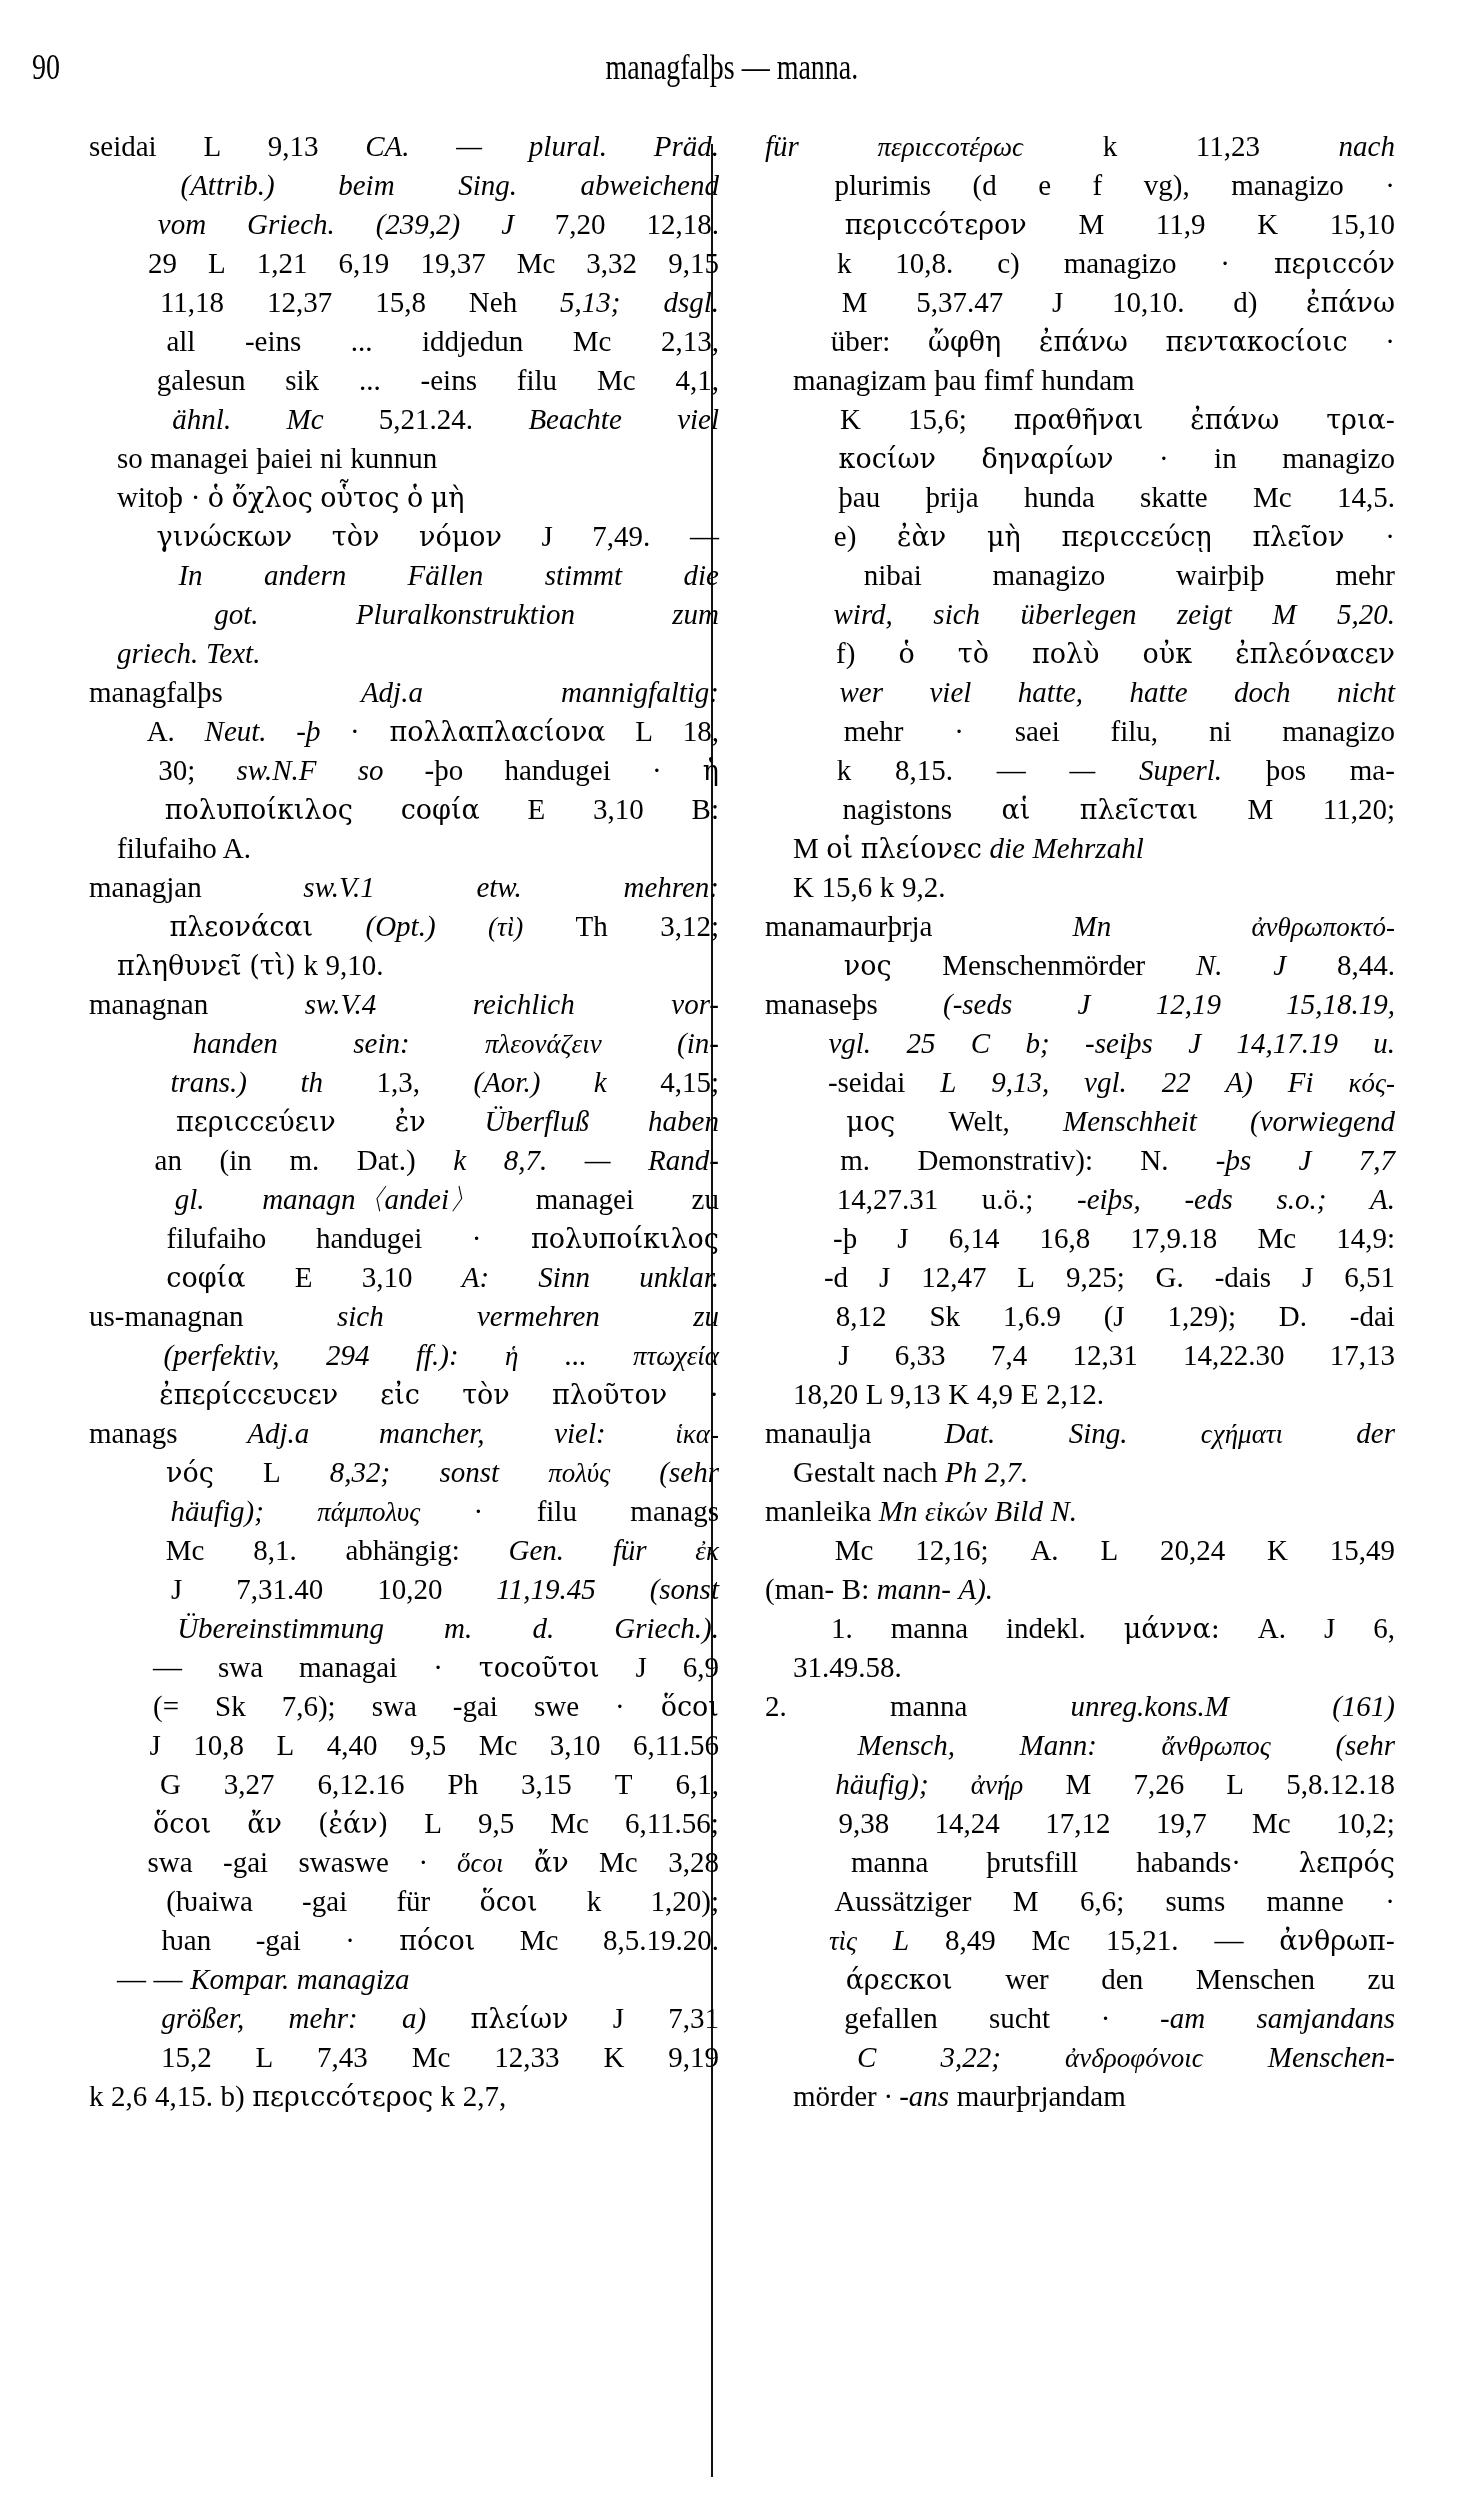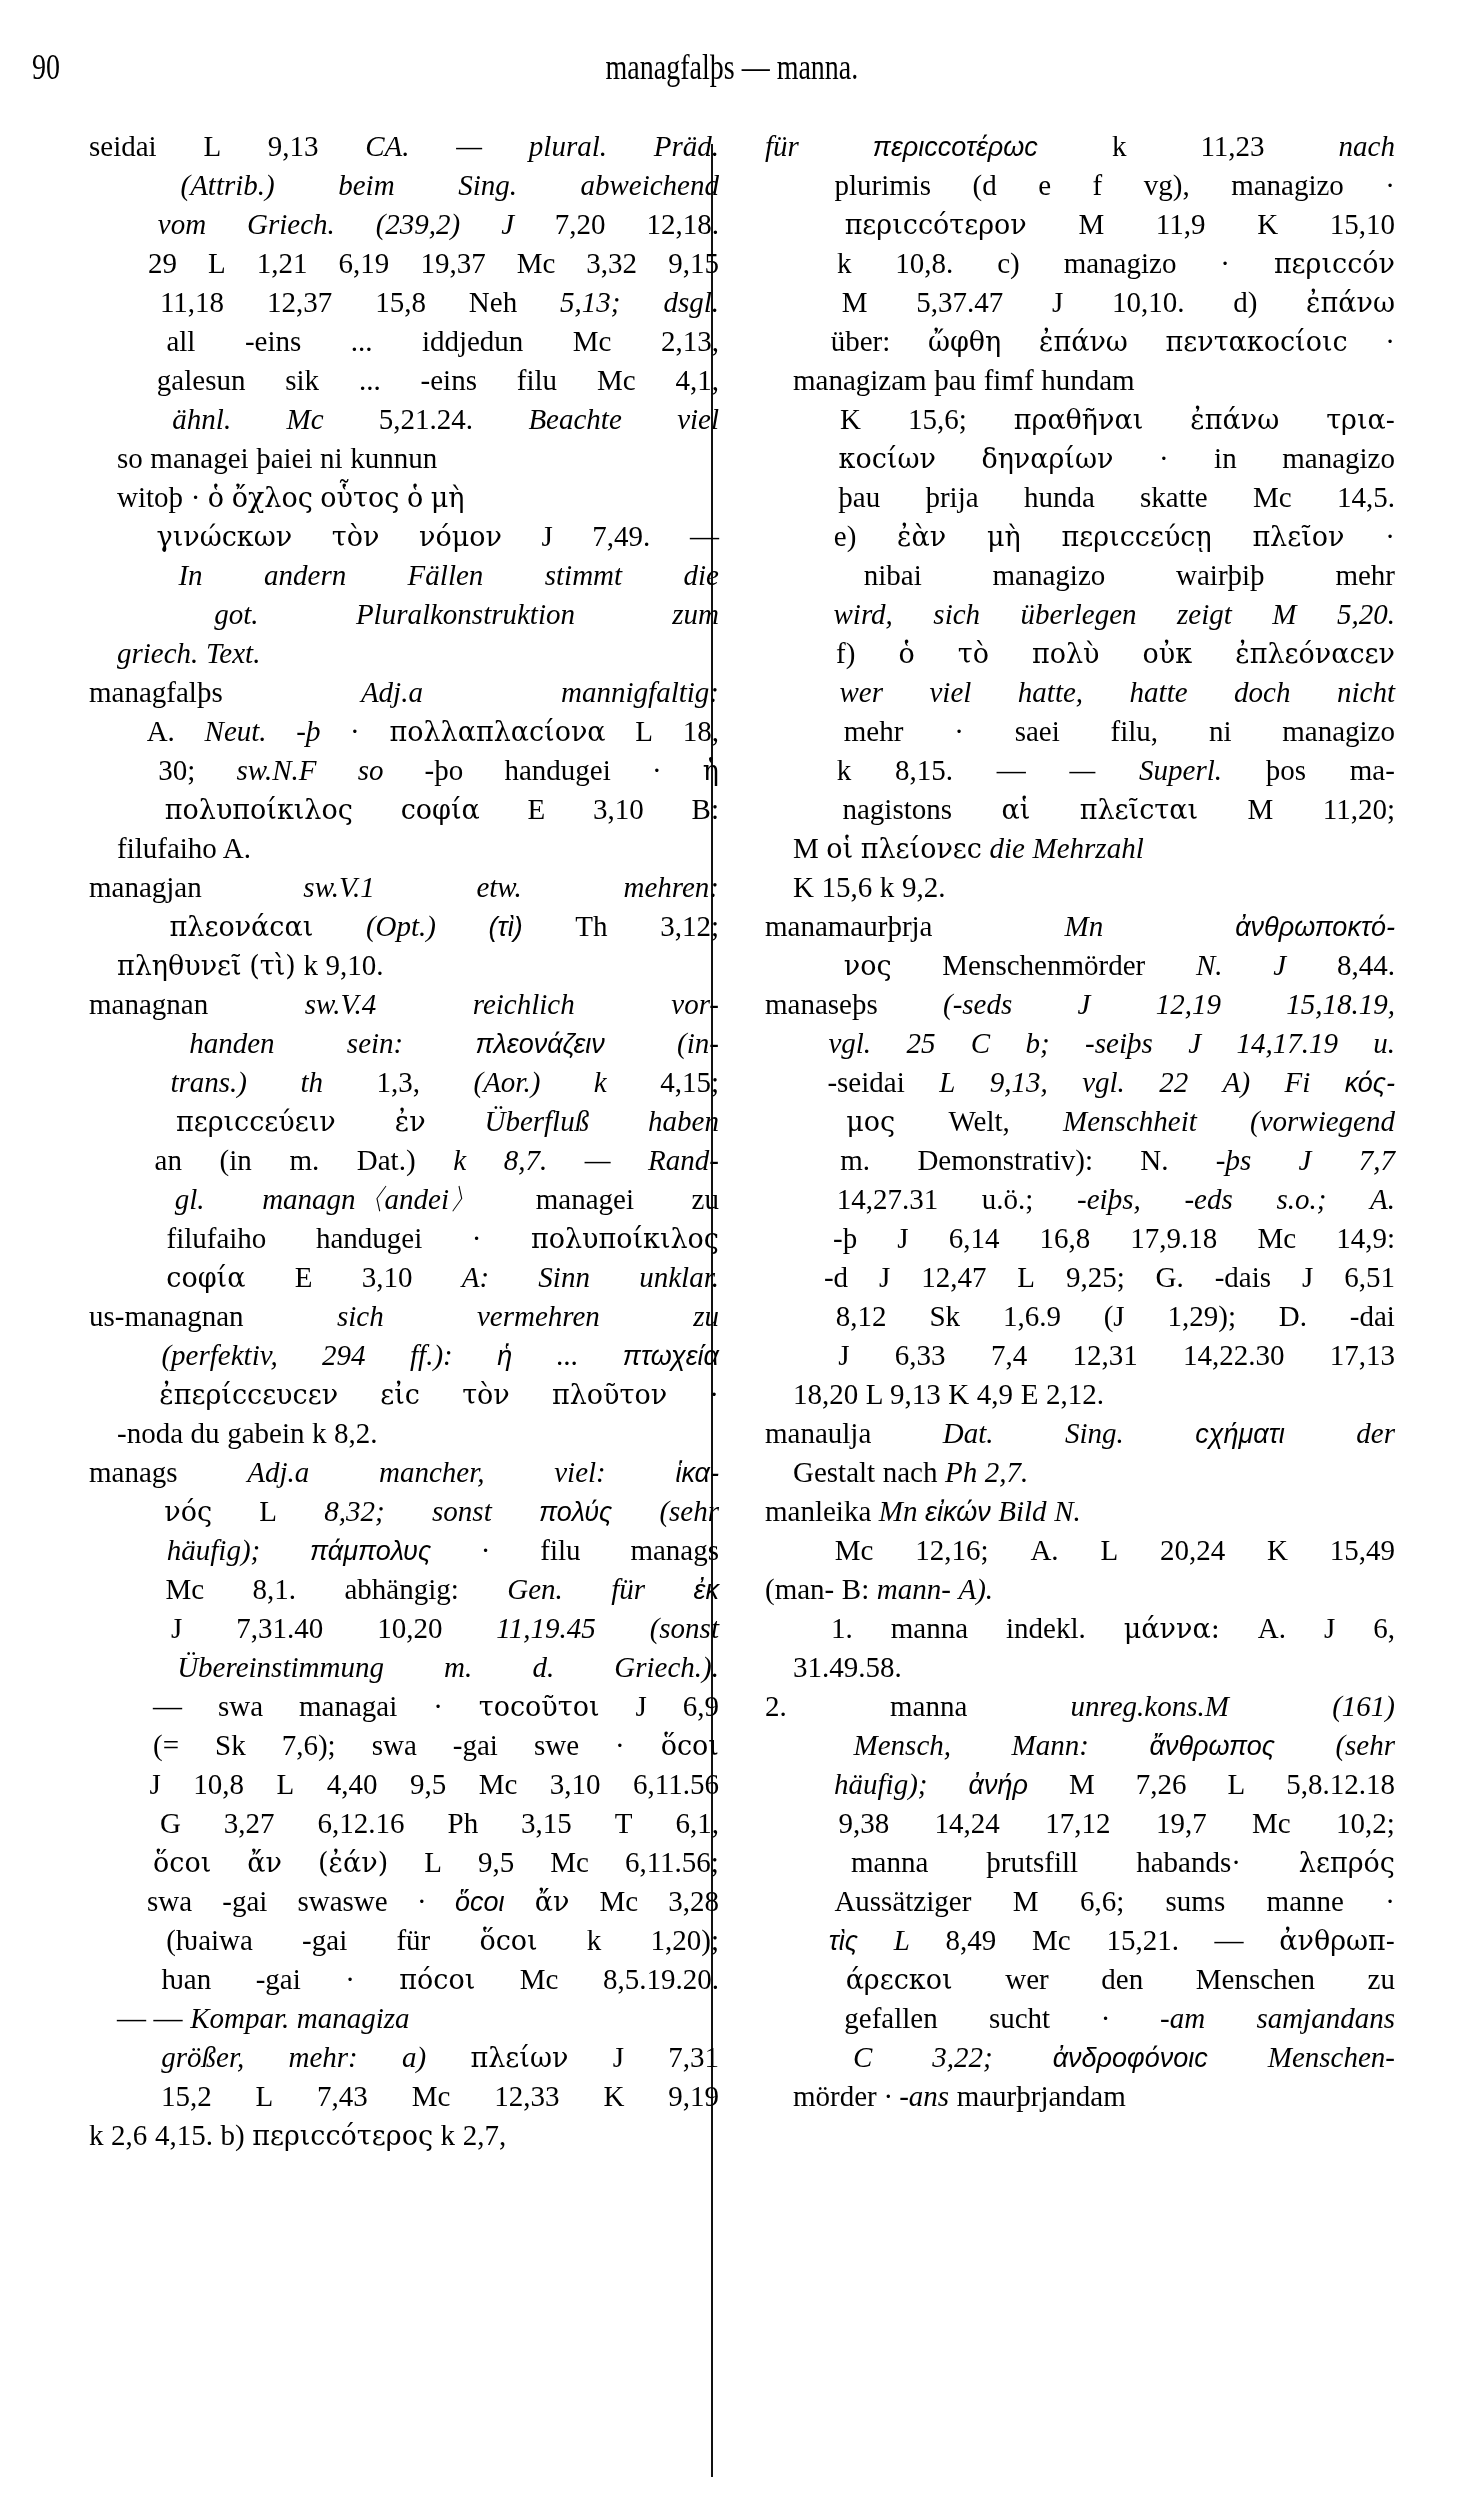--- a/index.html
+++ b/index.html
@@ -76,21 +76,21 @@
   
   .ln.j{
     display:flex;
     justify-content:space-between;
     align-items:baseline;
   }
   .ln.j > i, .ln.j > b, .ln.j > span{flex:0 0 auto;}
   b,.bold{font-weight:400;}
   i,.it{font-style:italic;}
   .gk{font-family:"DejaVu Serif",serif;font-style:normal;font-size:27px;}
-  .gki{font-family:Liberation Sans, sans-serif;font-style:italic;font-size:27px;}
+  .gki{font-family:Liberation Serif, serif;font-style:italic;font-size:27px;}
   .ind{display:inline-block;width:28px;}
 </style>
 </head>
 <body>
 
 <div class="page">
 
   <div class="head">
     <div class="folio">90</div>
     <div class="runhead"><span>managfalþs — manna.</span></div>
@@ -326,21 +326,20 @@
           <i class="gki">πτωχεία</i>
         </div>
         <div class="ln j">
           <span class="ind">&nbsp;</span>
           <span class="gk">ἐπερίϲϲευϲεν</span>
           <span class="gk">εἰϲ</span>
           <span class="gk">τὸν</span>
           <span class="gk">πλοῦτον</span>
           <span>·</span>
         </div>
-        <div class="ln"><span class="ind">&nbsp;</span><span>-noda</span> <span>du</span> <span>gabein</span> <span>k</span> <span>8,2.</span></div>
         <div class="ln j">
           <b>manags</b>
           <i>Adj.a</i>
           <i>mancher,</i>
           <i>viel:</i>
           <i class="gki">ἱκα-</i>
         </div>
         <div class="ln j">
           <span class="ind">&nbsp;</span>
           <span class="gk">νός</span>

